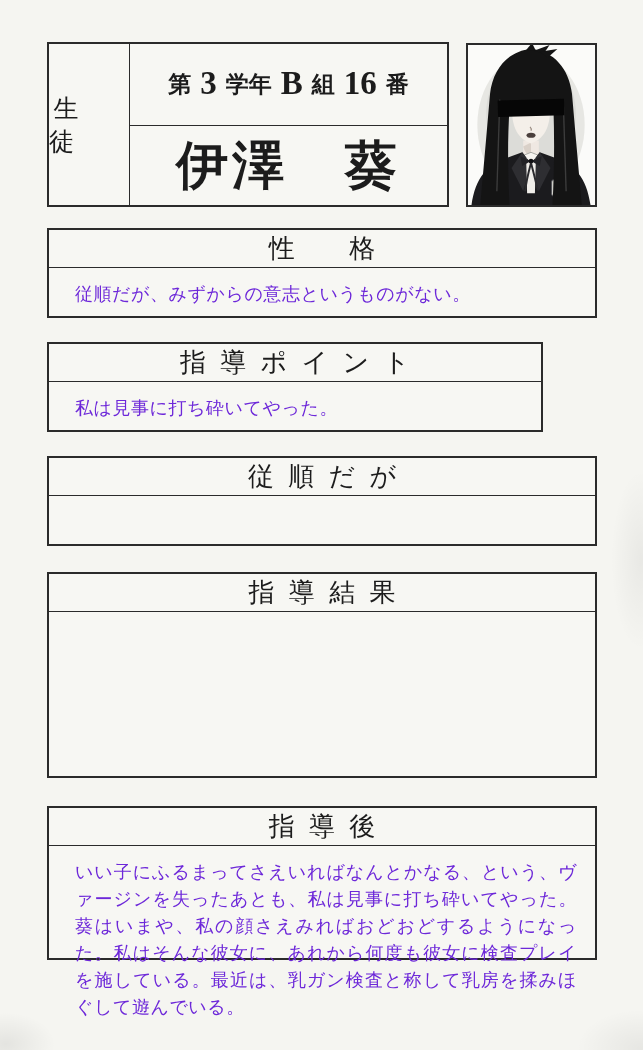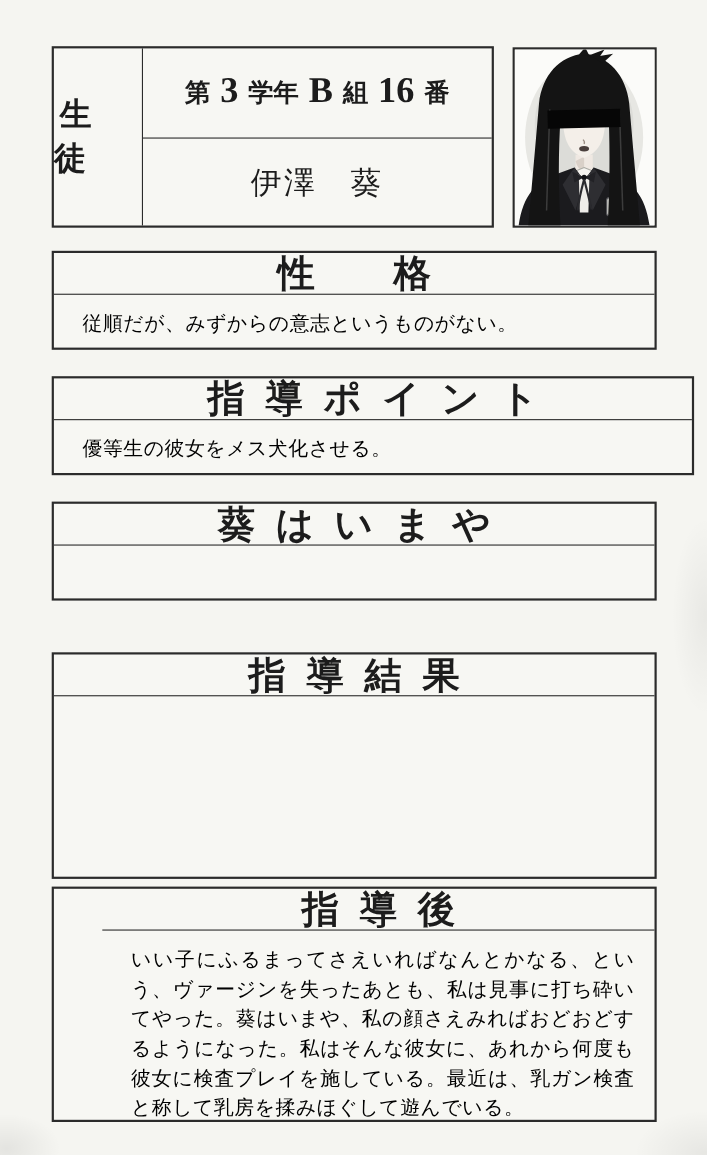--- a/index.html
+++ b/index.html
@@ -24,55 +24,55 @@
     position:absolute;
     border:2px solid #2b2b2b;
     background:#f7f7f3;
     box-sizing:border-box;
   }
   
   .id-table{left:47px;top:42px;width:402px;height:165px;display:flex;}
   .id-left{
     width:80px;border-right:1.5px solid #2b2b2b;
     display:flex;align-items:center;justify-content:center;
-    font-size:29px;font-weight:700;letter-spacing:.18em;text-indent:.18em;
+    font-size:25px;font-weight:400;letter-spacing:.18em;text-indent:.18em;
   }
   .id-right{flex:1;display:flex;flex-direction:column;}
   .id-class{
     height:81px;border-bottom:1.5px solid #2b2b2b;
     display:flex;align-items:center;justify-content:center;gap:9px;
   }
   .id-class .kanji{font-size:23px;font-weight:600;}
   .id-class .latin{font-size:33px;font-weight:700;line-height:1;transform:translateY(-1px);}
   .id-name{
     flex:1;display:flex;align-items:center;justify-content:center;
-    font-size:28px;font-weight:400;letter-spacing:.08em;
+    font-size:52px;font-weight:700;letter-spacing:.08em;
   }
   
   .portrait{left:466px;top:43px;width:131px;height:164px;padding:0;}
   .portrait svg{display:block;width:100%;height:100%;}
   
   .section .hd{
     height:37px;border-bottom:1.2px solid #2b2b2b;
     display:flex;align-items:center;justify-content:center;
-    font-size:34px;font-weight:700;
+    font-size:26px;font-weight:400;
     letter-spacing:.55em;text-indent:.55em;
   }
   .section .bd{
     padding:13px 18px 0 26px;
     font-size:18px;line-height:27px;
     letter-spacing:.03em;
-    color:#000000;
+    color:#6d28d9;
     text-align:justify;
   }
   .sec1{left:47px;top:228px;width:550px;height:90px;}
-  .sec2{left:47px;top:342px;width:584px;height:90px;}
+  .sec2{left:47px;top:342px;width:496px;height:90px;}
   .sec3{left:47px;top:456px;width:550px;height:90px;}
-  .sec4{left:47px;top:593px;width:550px;height:206px;}
-  .sec5{left:47px;top:806px;width:550px;height:214px;padding-left:44px;}
+  .sec4{left:47px;top:572px;width:550px;height:206px;}
+  .sec5{left:47px;top:806px;width:550px;height:154px;}
 </style>
 </head>
 <body>
 
 <div class="page">
 
   <div class="box id-table">
     <div class="id-left">生　徒</div>
     <div class="id-right">
       <div class="id-class">
@@ -145,25 +145,25 @@
     </svg>
   </div>
 
   <div class="box section sec1">
     <div class="hd">性　格</div>
     <div class="bd">従順だが、みずからの意志というものがない。</div>
   </div>
 
   <div class="box section sec2">
     <div class="hd">指導ポイント</div>
-    <div class="bd">優等生の彼女をメス犬化させる。</div>
+    <div class="bd">私は見事に打ち砕いてやった。</div>
   </div>
 
   <div class="box section sec3">
-    <div class="hd">葵はいまや</div>
+    <div class="hd">従順だが</div>
   </div>
 
   <div class="box section sec4">
     <div class="hd">指導結果</div>
   </div>
 
   <div class="box section sec5">
     <div class="hd">指導後</div>
     <div class="bd">いい子にふるまってさえいればなんとかなる、という、ヴァージンを失ったあとも、私は見事に打ち砕いてやった。葵はいまや、私の顔さえみればおどおどするようになった。私はそんな彼女に、あれから何度も彼女に検査プレイを施している。最近は、乳ガン検査と称して乳房を揉みほぐして遊んでいる。</div>
   </div>

